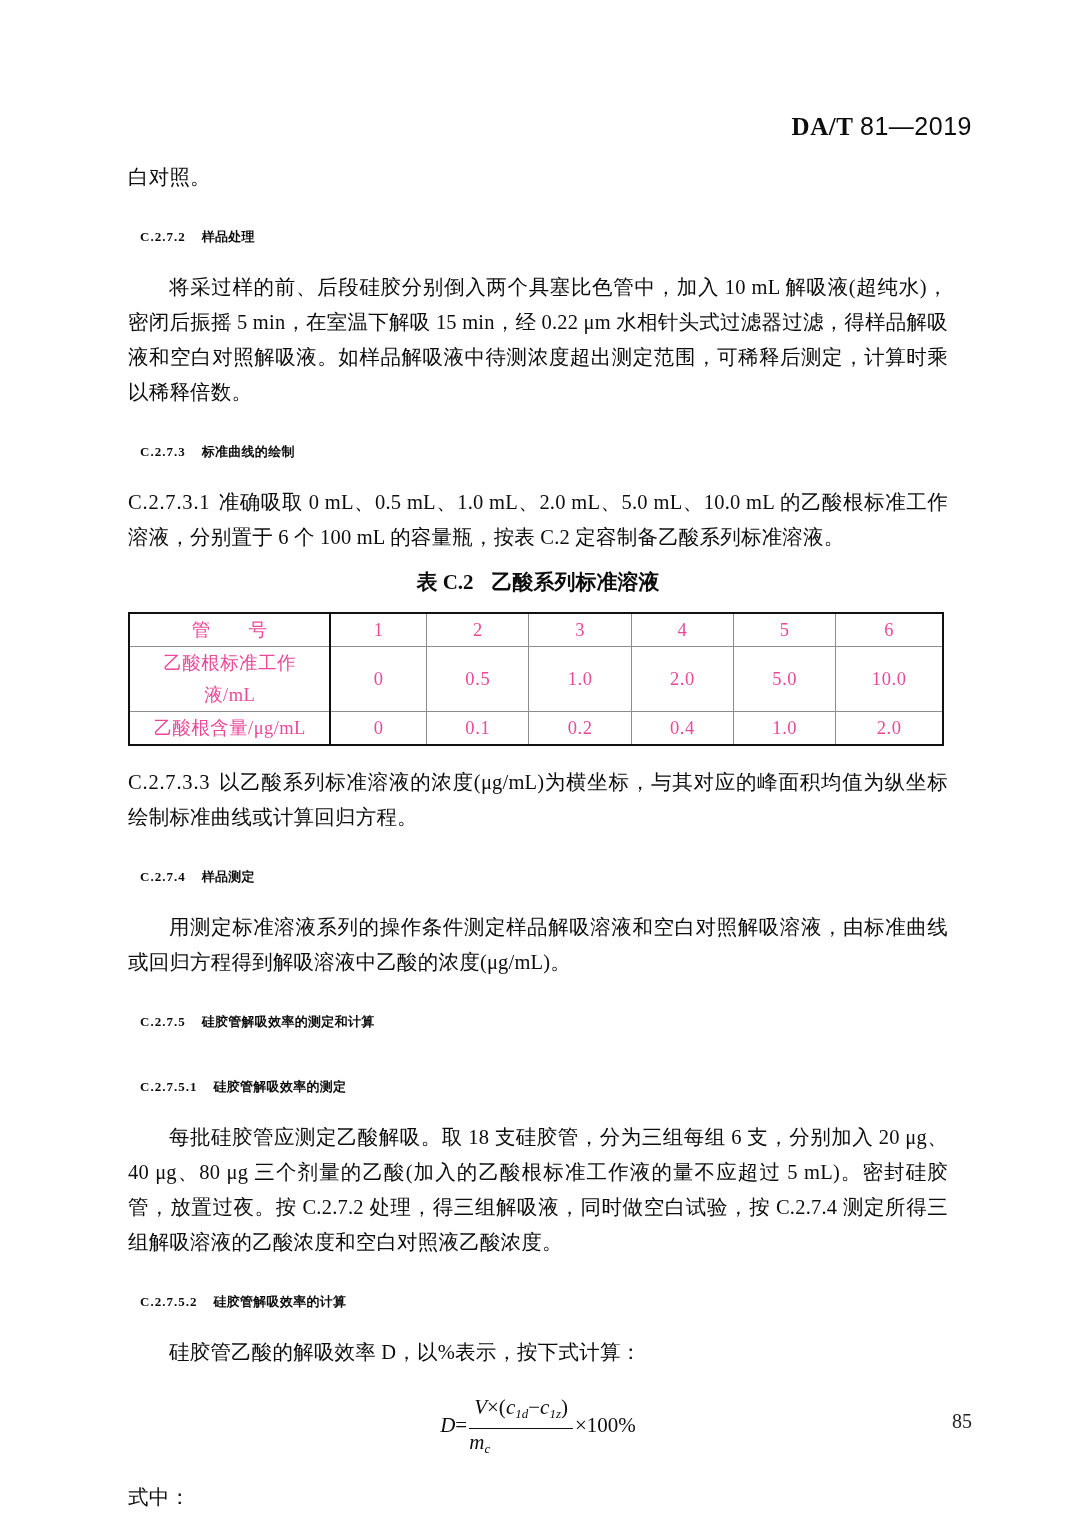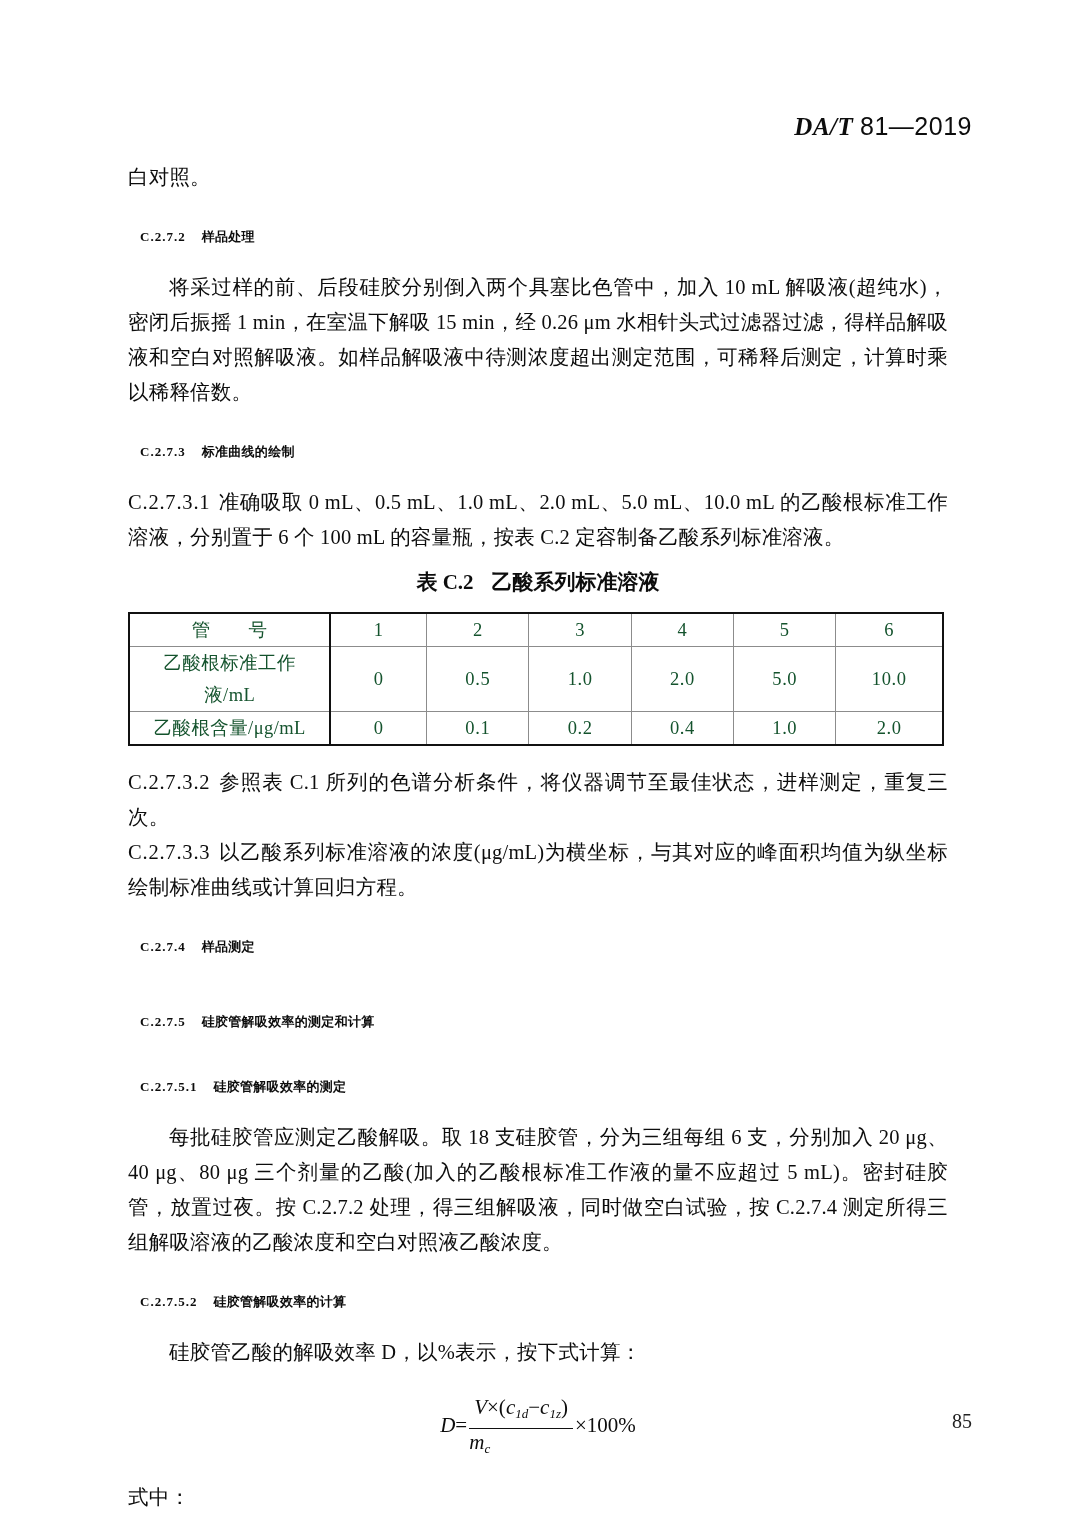--- a/index.html
+++ b/index.html
@@ -29,21 +29,20 @@
     position: absolute;
     right: 108px;
     top: 112px;
     font-size: 25px;
     letter-spacing: 0.5px;
     white-space: nowrap;
   }
   .std-header .code {
     font-family: "Liberation Serif", serif;
     font-weight: bold;
-    font-style: italic;
   }
   .std-header .num {
     font-family: "Liberation Sans", sans-serif;
     font-weight: normal;
   }
 
   
   .content {
     position: absolute;
     left: 128px;
@@ -105,21 +104,21 @@
   }
   table.c2 td {
     border-top: 1px solid #8c8c8c;
     border-bottom: 1px solid #8c8c8c;
     border-left: 1px solid #8c8c8c;
     border-right: 1px solid #8c8c8c;
     text-align: center;
     height: 32px;
     line-height: 32px;
     padding: 0 18px;
-    color: #14532d;
+    color: #ec4899;
   }
   table.c2 tr:first-child td { border-top: 2.6px solid #111; }
   table.c2 tr:last-child  td { border-bottom: 2.6px solid #111; }
   table.c2 td.lbl {
     width: 243px;
     border-left: 2.6px solid #111;
     border-right: 2.6px solid #111;
     letter-spacing: 0.4px;
   }
   table.c2 td.val { width: 95.5px; font-family: "Liberation Serif", serif; letter-spacing: 0.6px; }
@@ -187,21 +186,21 @@
   <div class="content">
 
     <p class="para">白对照。</p>
 
     <div class="gap-m"></div>
 
     <h3 class="sec">
       <span class="num">C.2.7.2</span><span class="ttl">样品处理</span>
     </h3>
     <div class="gap-s"></div>
-    <p class="para indent">将采过样的前、后段硅胶分别倒入两个具塞比色管中，加入 10 mL 解吸液(超纯水)，密闭后振摇 1 min，在室温下解吸 15 min，经 0.26 μm 水相针头式过滤器过滤，得样品解吸液和空白对照解吸液。如样品解吸液中待测浓度超出测定范围，可稀释后测定，计算时乘以稀释倍数。</p>
+    <p class="para indent">将采过样的前、后段硅胶分别倒入两个具塞比色管中，加入 10 mL 解吸液(超纯水)，密闭后振摇 5 min，在室温下解吸 15 min，经 0.22 μm 水相针头式过滤器过滤，得样品解吸液和空白对照解吸液。如样品解吸液中待测浓度超出测定范围，可稀释后测定，计算时乘以稀释倍数。</p>
 
     <div class="gap-m"></div>
 
     <h3 class="sec">
       <span class="num">C.2.7.3</span><span class="ttl">标准曲线的绘制</span>
     </h3>
     <div class="gap-s"></div>
 
     <p class="para"><span class="numlead">C.2.7.3.1</span><span class="txt">准确吸取 0 mL、0.5 mL、1.0 mL、2.0 mL、5.0 mL、10.0 mL 的乙酸根标准工作溶液，分别置于 6 个 100 mL 的容量瓶，按表 C.2 定容制备乙酸系列标准溶液。</span></p>
 
@@ -238,30 +237,30 @@
         <td class="val">0.2</td>
         <td class="val">0.4</td>
         <td class="val">1.0</td>
         <td class="val">2.0</td>
       </tr>
     </tbody>
       </table>
 
     <div class="gap-m"></div>
 
-    <p class="para"><span class="numlead">C.2.7.3.2</span><span class="txt">参照表 C.1 所列的色谱分析条件，将仪器调节至最佳状态，进样测定，重复三次。</span></p>
 
     <p class="para"><span class="numlead">C.2.7.3.3</span><span class="txt">以乙酸系列标准溶液的浓度(μg/mL)为横坐标，与其对应的峰面积均值为纵坐标绘制标准曲线或计算回归方程。</span></p>
 
     <div class="gap-m"></div>
 
     <h3 class="sec">
       <span class="num">C.2.7.4</span><span class="ttl">样品测定</span>
     </h3>
     <div class="gap-s"></div>
+    <p class="para indent">用测定标准溶液系列的操作条件测定样品解吸溶液和空白对照解吸溶液，由标准曲线或回归方程得到解吸溶液中乙酸的浓度(μg/mL)。</p>
 
     <div class="gap-m"></div>
 
     <h3 class="sec">
       <span class="num">C.2.7.5</span><span class="ttl">硅胶管解吸效率的测定和计算</span>
     </h3>
 
     <div class="gap-m"></div>
 
     <h3 class="sec">

